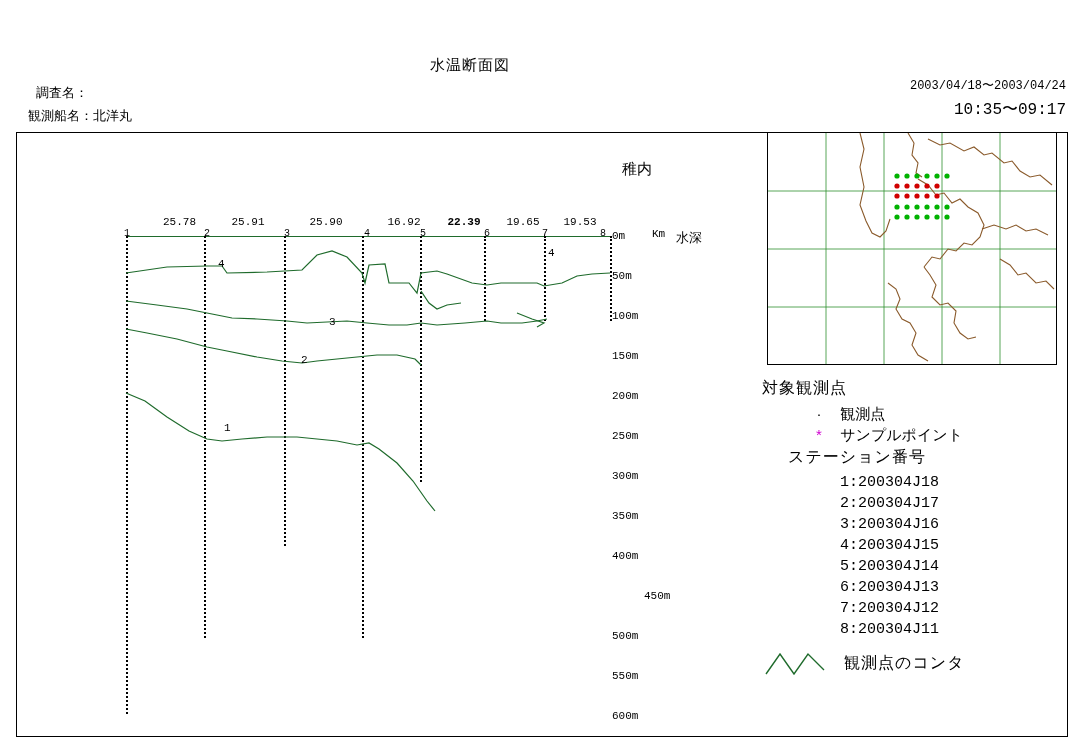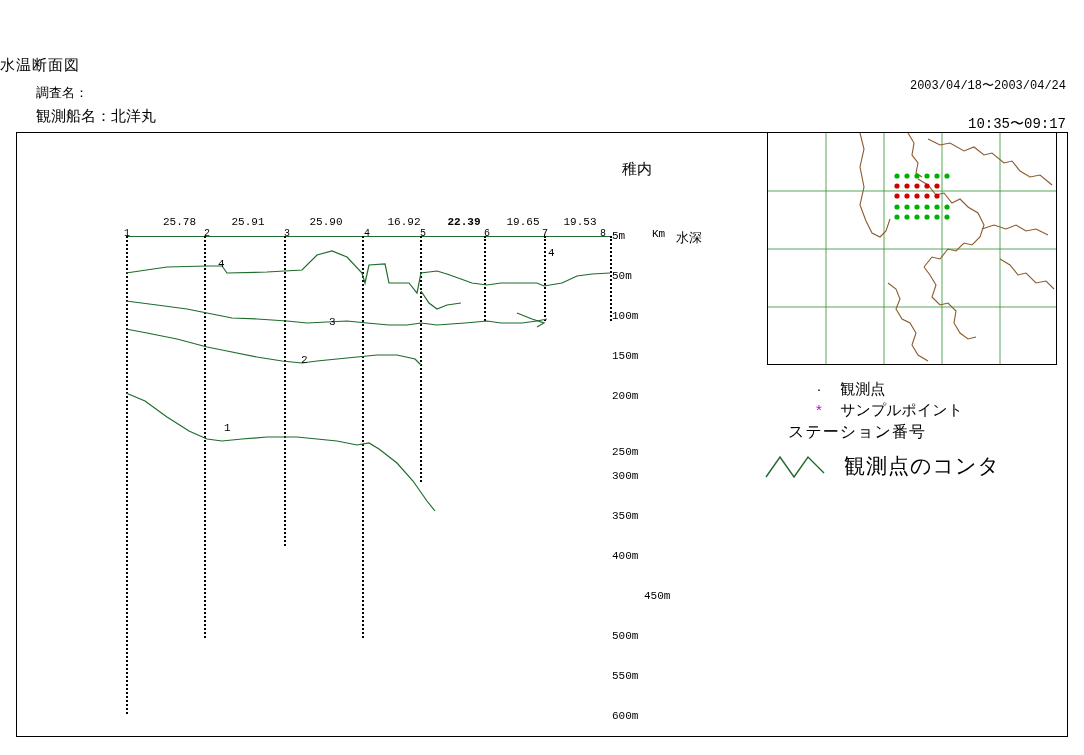--- a/index.html
+++ b/index.html
@@ -13,41 +13,41 @@
     position: relative;
     font-family: "Liberation Sans", sans-serif;
     color: #000000;
     overflow: hidden;
   }
   .abs { position: absolute; }
 
   
   #page-title {
     left: 0; top: 56px; width: 940px;
-    text-align: left;
+    text-align: center;
     font-size: 15px;
     letter-spacing: 1px;
   }
   #survey-name {
     left: 36px; top: 84px;
     font-size: 13px;
   }
   #ship-name {
-    left: 36px; top: 107px;
-    font-size: 15px;
+    left: 28px; top: 107px;
+    font-size: 13px;
   }
   #date-range {
     right: 18px; top: 77px;
     font-size: 12px;
     font-family: "Liberation Mono", monospace;
     text-align: right;
   }
   #time-range {
-    right: 18px; top: 115px;
-    font-size: 14px;
+    right: 18px; top: 99px;
+    font-size: 16px;
     font-family: "Liberation Mono", monospace;
     text-align: right;
   }
 
   
   #main-frame {
     left: 16px; top: 132px;
     width: 1052px; height: 605px;
     border: 1px solid #000000;
     box-sizing: border-box;
@@ -135,21 +135,21 @@
     font-family: "Liberation Mono", monospace;
     margin-left: 78px;
     line-height: 21px;
   }
   #contour-legend {
     margin-top: 8px;
     display: flex;
     align-items: center;
   }
   #contour-legend .cl-text {
-    font-size: 21px;
+    font-size: 16px;
     margin-left: 12px;
     letter-spacing: 1px;
   }
 </style>
 </head>
 <body>
 
 <div class="abs" id="page-title">水温断面図</div>
 <div class="abs" id="survey-name">調査名：</div>
 <div class="abs" id="ship-name">観測船名：北洋丸</div>
@@ -205,26 +205,26 @@
     <path d="M109,260 L128,268 L150,284 L172,298 L190,306 L205,308 L225,306 L250,304 L280,304 L300,306 L320,308 L340,312 L352,310 L362,316 L380,330 L396,348 L410,368 L418,378"></path>
   </g>
 </svg>
 
 <div class="abs contour-label" style="left:218px; top:258px;">4</div>
 <div class="abs contour-label" style="left:548px; top:247px;">4</div>
 <div class="abs contour-label" style="left:329px; top:316px;">3</div>
 <div class="abs contour-label" style="left:301px; top:354px;">2</div>
 <div class="abs contour-label" style="left:224px; top:422px;">1</div>
 
-<div class="abs depth-tick" style="top:230px;">5m</div>
+<div class="abs depth-tick" style="top:230px;">0m</div>
 <div class="abs depth-tick" style="top:270px;">50m</div>
 <div class="abs depth-tick" style="top:310px;">100m</div>
 <div class="abs depth-tick" style="top:350px;">150m</div>
 <div class="abs depth-tick" style="top:390px;">200m</div>
-<div class="abs depth-tick" style="top:446px;">250m</div>
+<div class="abs depth-tick" style="top:430px;">250m</div>
 <div class="abs depth-tick" style="top:470px;">300m</div>
 <div class="abs depth-tick" style="top:510px;">350m</div>
 <div class="abs depth-tick" style="top:550px;">400m</div>
 <div class="abs depth-tick" style="top:590px;margin-left:32px;">450m</div>
 <div class="abs depth-tick" style="top:630px;">500m</div>
 <div class="abs depth-tick" style="top:670px;">550m</div>
 <div class="abs depth-tick" style="top:710px;">600m</div>
 
 <div class="abs" id="map-box">
   <svg width="288" height="231" viewBox="0 0 288 231">
@@ -280,33 +280,44 @@
         <circle cx="139" cy="84" r="2.6"></circle>
       <circle cx="149" cy="84" r="2.6"></circle>
         <circle cx="159" cy="84" r="2.6"></circle>
       <circle cx="169" cy="84" r="2.6"></circle>
         <circle cx="179" cy="84" r="2.6"></circle>
     </g>
   </svg>
 </div>
 
 <div class="abs" id="legend">
+  <div class="legend-title">対象観測点</div>
 
   <div class="legend-row">
     <span class="legend-dot-cell">·</span>
     <span>観測点</span>
   </div>
 
   <div class="legend-row">
     <span class="legend-dot-cell" style="color:#d000d0;">*</span>
     <span>サンプルポイント</span>
   </div>
 
   <div class="legend-title" style="margin-top:2px;margin-left:26px;">ステーション番号</div>
 
+  <ul class="station-list">
+    <li>1:200304J18</li>
+    <li>2:200304J17</li>
+    <li>3:200304J16</li>
+    <li>4:200304J15</li>
+    <li>5:200304J14</li>
+    <li>6:200304J13</li>
+    <li>7:200304J12</li>
+    <li>8:200304J11</li>
+  </ul>
 
   <div id="contour-legend">
     <svg width="70" height="30">
       <polyline points="4,26 18,6 32,26 46,6 62,22" fill="none" stroke="#1f6b2c" stroke-width="1.4"></polyline>
     </svg>
     <span class="cl-text">観測点のコンタ</span>
   </div>
 </div>
 
 </body></html>

